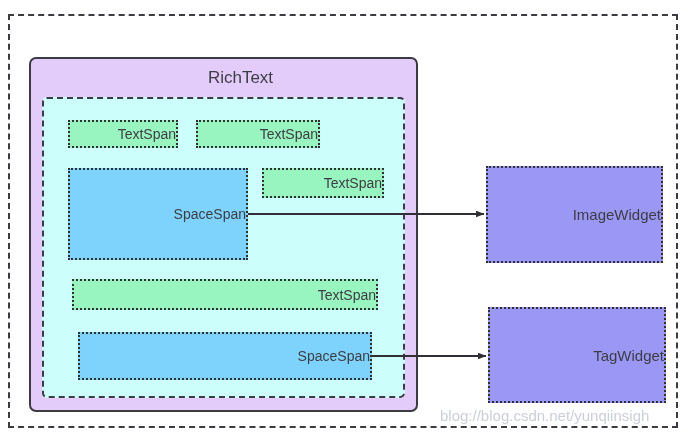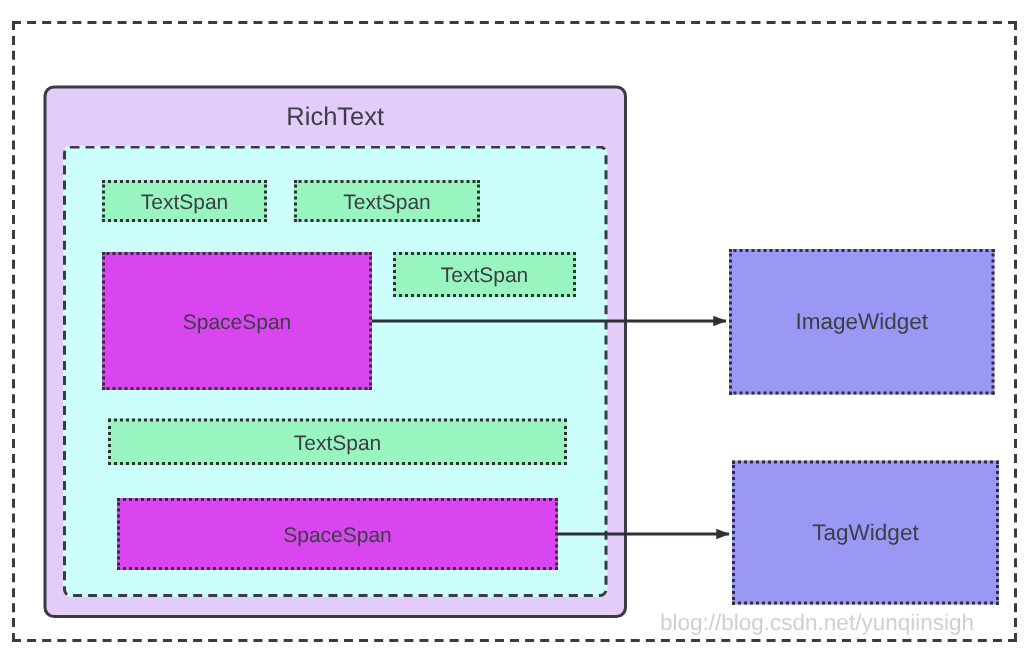--- a/index.html
+++ b/index.html
@@ -57,20 +57,21 @@
   #richtext-title {
     position: absolute;
     left: 29px;
     top: 69px;
     width: 389px;
     text-align: center;
     color: #3d3d45;
     font-size: 17px;
     line-height: 1;
     white-space: nowrap;
+    padding-left: 17px;
   }
 
   
   #spans-box {
     position: absolute;
     left: 42px;
     top: 97px;
     width: 363px;
     height: 301px;
     box-sizing: border-box;
@@ -79,30 +80,30 @@
     background: #ccfffc;
   }
 
   
   .node {
     position: absolute;
     box-sizing: border-box;
     border: 2px dotted #2f2f35;
     display: flex;
     align-items: center;
-    justify-content: center;
+    justify-content: flex-end;
   }
   .node > span {
     color: #3d3d45;
     font-size: 14px;
     line-height: 1;
     white-space: nowrap;
   }
   .node-text  { background: #99f5c0; }
-  .node-space { background: #d946ef; }
+  .node-space { background: #7dd3fc; }
   .node-widget{ background: #9b97f5; }
   .node-widget > span { font-size: 15px; }
 
   
   #textspan-1  { left: 68px;  top: 120px; width: 110px; height: 28px; }
   #textspan-2  { left: 196px; top: 120px; width: 124px; height: 28px; }
   #spacespan-1 { left: 68px;  top: 168px; width: 180px; height: 92px; }
   #textspan-3  { left: 262px; top: 168px; width: 122px; height: 30px; }
   #textspan-4  { left: 72px;  top: 279px; width: 306px; height: 31px; }
   #spacespan-2 { left: 78px;  top: 332px; width: 294px; height: 48px; }

